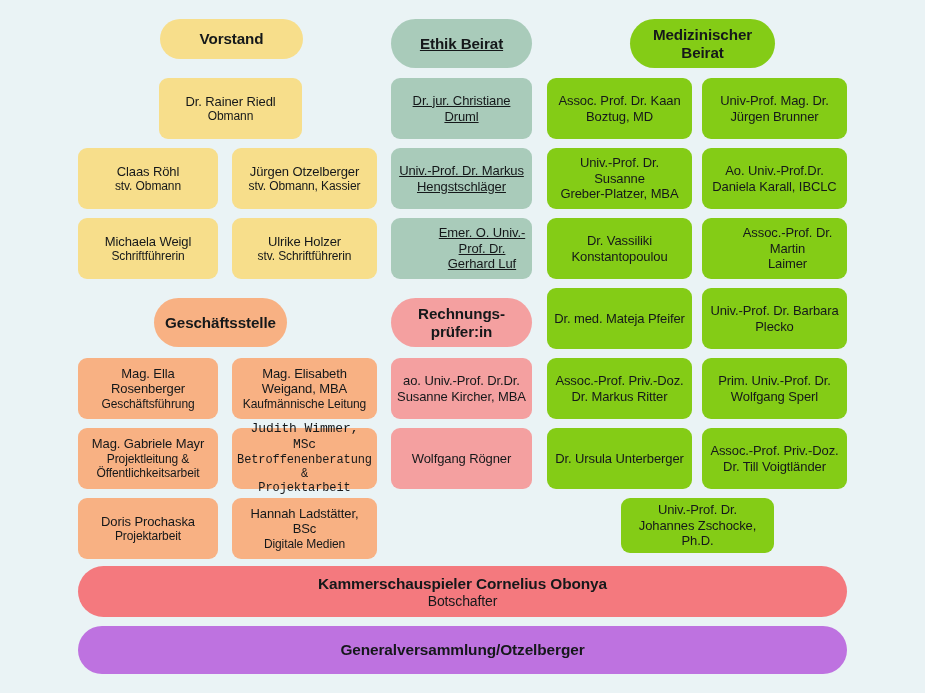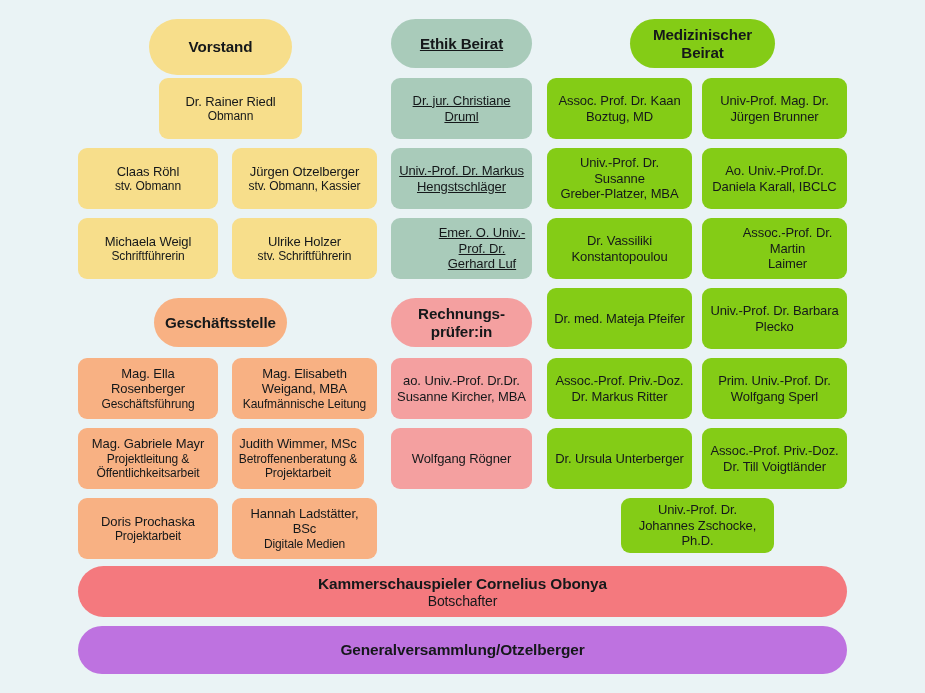--- a/index.html
+++ b/index.html
@@ -97,21 +97,21 @@
   .c-orange { background: #f8b183; }
   .c-pink   { background: #f4a0a0; }
   .c-red    { background: #f4797e; }
   .c-purple { background: #be72e0; }
 </style>
 </head>
 <body>
 
 <div class="chart">
 
-  <div class="pill c-yellow" style="left:149px; top:19px; width:143px; height:56px;">
+  <div class="pill c-yellow" style="left:160px; top:19px; width:143px; height:40px;">
     <span>Vorstand</span>
   </div>
 
   <div class="node c-yellow" style="left:159px; top:78px; width:143px; height:61px;">
     <div class="nm">Dr. Rainer Riedl</div>
     <div class="rl">Obmann</div>
   </div>
 
   <div class="node c-yellow" style="left:78px; top:148px; width:140px; height:61px;">
     <div class="nm">Claas Röhl</div>
@@ -144,21 +144,21 @@
     <div class="nm">Mag. Elisabeth
 Weigand, MBA</div>
     <div class="rl">Kaufmännische Leitung</div>
   </div>
 
   <div class="node c-orange" style="left:78px; top:428px; width:140px; height:61px;">
     <div class="nm">Mag. Gabriele Mayr</div>
     <div class="rl">Projektleitung &amp;
 Öffentlichkeitsarbeit</div>
   </div>
-  <div class="node c-orange" style="left:232px; top:428px; width:132px; height:61px;">
+  <div class="node c-orange" style="left:232px; top:428px; width:145px; height:61px;font-family:Liberation Mono, monospace;">
     <div class="nm">Judith Wimmer, MSc</div>
     <div class="rl">Betroffenenberatung &amp;
 Projektarbeit</div>
   </div>
 
   <div class="node c-orange" style="left:78px; top:498px; width:140px; height:61px;">
     <div class="nm">Doris Prochaska</div>
     <div class="rl">Projektarbeit</div>
   </div>
   <div class="node c-orange" style="left:232px; top:498px; width:145px; height:61px;">

